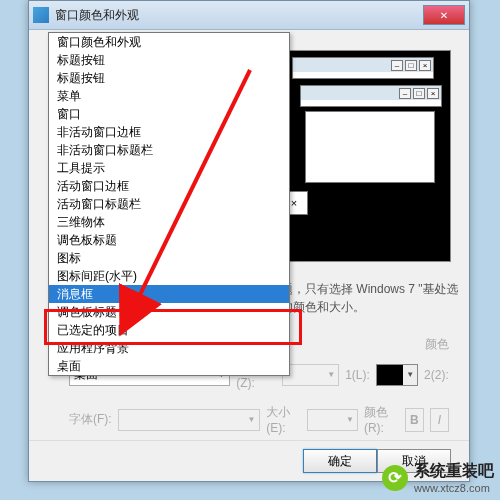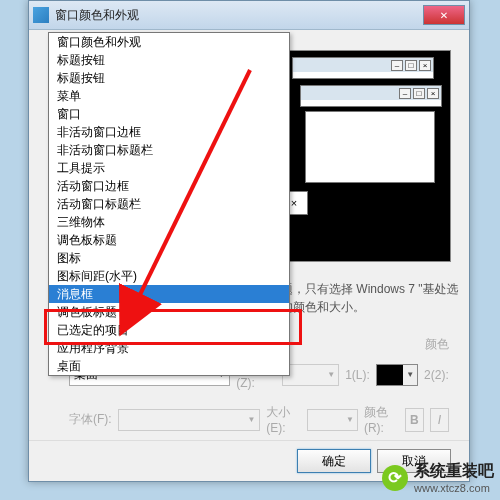--- a/index.html
+++ b/index.html
@@ -99,21 +99,21 @@
   }
   .colorpick {
     border:1px solid #888; width:45px; height:20px; display:flex;
   }
   .colorpick .sw{ flex:1; background:#000;}
   .colorpick .ar{ width:14px;display:flex;align-items:center;justify-content:center;background:#eee;font-size:8px;}
   .btnbi { width:22px;height:22px;border:1px solid #ccc;background:#f0f0f0;color:#aaa;display:flex;align-items:center;justify-content:center;}
   .buttons {
     position:absolute; bottom:0; left:0; right:0; height:40px;
     background:#f0f0f0; border-top:1px solid #ddd;
-    display:flex; justify-content:flex-end; align-items:center; gap:6px; padding-right:18px;
+    display:flex; justify-content:flex-end; align-items:center; gap:0; padding-right:18px;
   }
   .btn {
     width:72px; height:22px; border:1px solid #8a8a8a;
     background:linear-gradient(#fdfdfd,#e3e3e3);
     display:flex;align-items:center;justify-content:center;font-size:12px;
   }
   .btn.ok{ border:1px solid #3c7fb1; box-shadow:0 0 2px #7fb8e0;}
   
   .dropdown {
     position:absolute;

